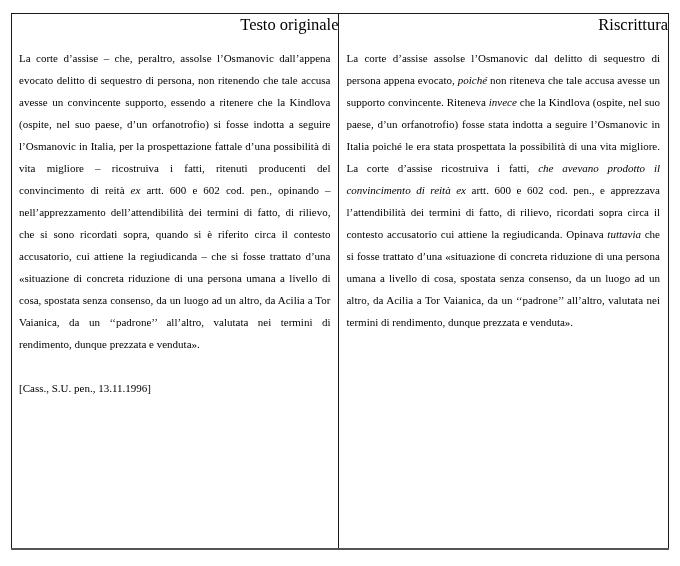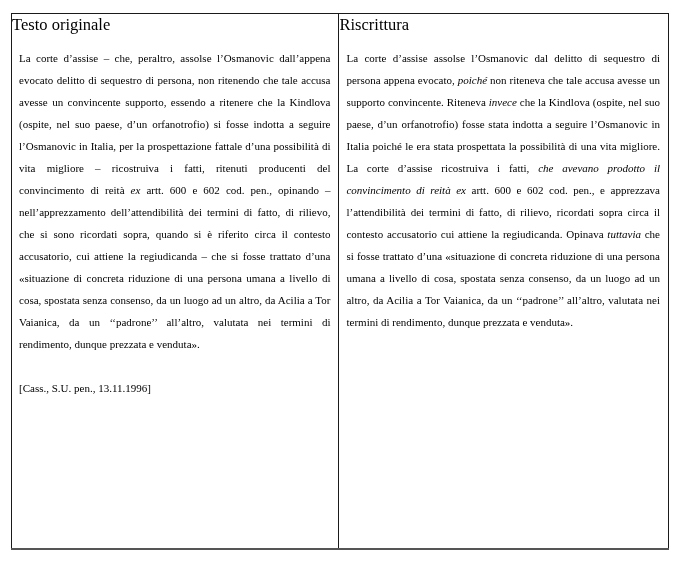--- a/index.html
+++ b/index.html
@@ -15,21 +15,21 @@
   .doc-table td, .doc-table th {
     border: 1.3px solid #1a1a1a;
     vertical-align: top;
     padding: 0;
   }
   .doc-table th {
     font-weight: normal;
     font-size: 16.5px;
     height: 22px;
     line-height: 20px;
-    text-align: left;
+    text-align: right;
     border-bottom: none;
     padding-top: 1px;
   }
   .doc-table td { border-top: none; }
   .col-left { width: 327px; }
   .col-right { width: 329px; }
   .cell-body {
     padding: 10px 8px 0 7px;
     font-size: 11px;
     line-height: 22px;

